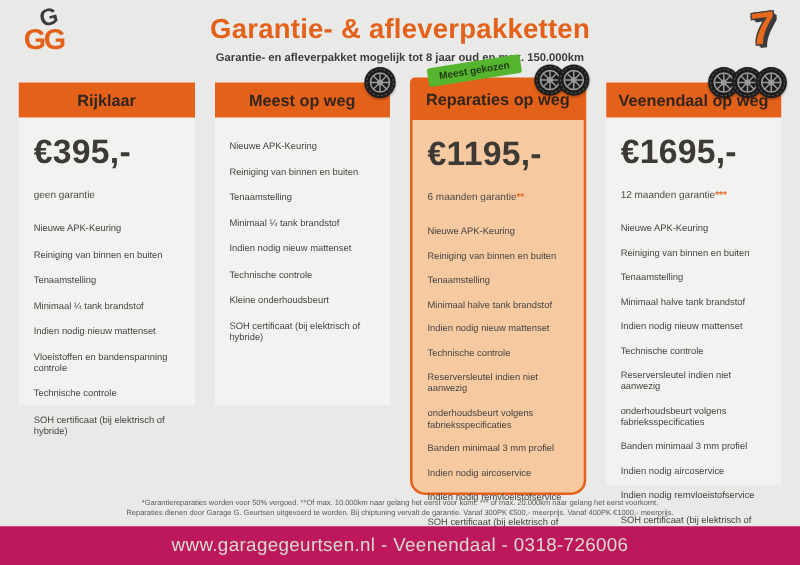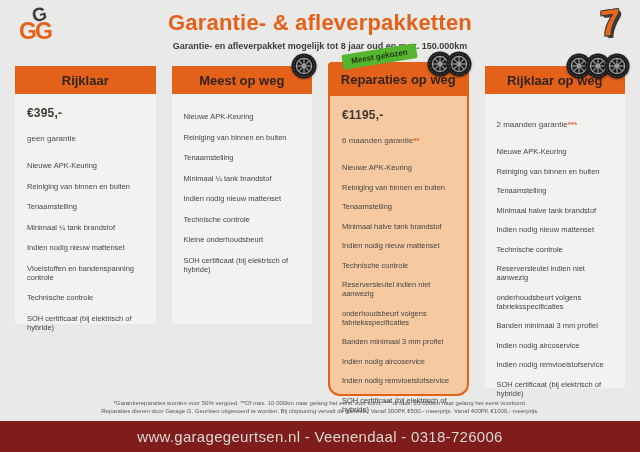--- a/index.html
+++ b/index.html
@@ -44,33 +44,33 @@
   .card.highlight .card-header{height:33px;margin:-1px -1px 0 -1px;border-radius:3px 3px 0 0;}
   .card-name{font-size:13px;font-weight:700;color:#33241c;}
   .wheels{position:absolute;top:-13px;right:-5px;display:flex;z-index:3;}
   .wheels svg{margin-left:-7px;filter:drop-shadow(0 1px 1px rgba(0,0,0,.35));}
   .badge{
     position:absolute;top:-15px;left:12px;z-index:2;
     background:#55b52e;color:#223a12;font-size:8px;font-weight:700;
     padding:3px 9px;transform:rotate(-9deg);border-radius:2px;
   }
   .price-block{padding:12px 12px 0 12px;}
-  .price{font-size:12px;font-weight:800;color:#3d3935;letter-spacing:.2px;}
+  .price{font-size:27px;font-weight:800;color:#3d3935;letter-spacing:.2px;}
   .guarantee{font-size:8px;color:#4f4b48;margin-top:14px;}
   .guarantee .fn{color:#e4611a;font-weight:700;}
   .pkg-items{padding:18px 12px 0 12px;}
   .pkg-item{font-size:7.5px;line-height:9px;color:#474542;margin-bottom:11.5px;}
   .tight .pkg-item{margin-bottom:10.5px;}
   
   .footnotes{
     position:absolute;left:0;right:0;top:399px;text-align:center;
     font-size:6px;line-height:8px;color:#5a5a58;
   }
   .footer-bar{
-    position:absolute;left:0;right:0;bottom:0;height:31px;background:#7f1d1d;
+    position:absolute;left:0;right:0;bottom:0;height:31px;background:#be185d;
     display:flex;align-items:center;justify-content:center;
   }
   .footer-text{font-size:15px;color:#d9d9d1;letter-spacing:.3px;}
 </style>
 </head>
 <body>
 
 <div class="logo">
   <span class="g-top">G</span>
   <span class="g-left">G</span>
@@ -219,24 +219,25 @@
     <g stroke="#9a9a9a" stroke-width="1.2">
       <line x1="13" y1="5.6" x2="13" y2="20.4"></line>
       <line x1="5.6" y1="13" x2="20.4" y2="13"></line>
       <line x1="7.8" y1="7.8" x2="18.2" y2="18.2"></line>
       <line x1="18.2" y1="7.8" x2="7.8" y2="18.2"></line>
     </g>
     <circle cx="13" cy="13" r="2.4" fill="#9a9a9a"></circle>
   </svg>
 </div>
     <div class="card-header">
-      <span class="card-name">Rijklaar op weg</span>
+      <span class="card-name">Veenendaal op weg</span>
     </div>
     <div class="price-block">
-      <div class="guarantee"><span>2 maanden garantie</span><span class="fn">***</span></div>
+      <div class="price">€1695,-</div>
+      <div class="guarantee"><span>12 maanden garantie</span><span class="fn">***</span></div>
     </div>
     <div class="pkg-items tight">
         <div class="pkg-item">Nieuwe APK-Keuring</div>
         <div class="pkg-item">Reiniging van binnen en buiten</div>
         <div class="pkg-item">Tenaamstelling</div>
         <div class="pkg-item">Minimaal halve tank brandstof</div>
         <div class="pkg-item">Indien nodig nieuw mattenset</div>
         <div class="pkg-item">Technische controle</div>
         <div class="pkg-item">Reserversleutel indien niet aanwezig</div>
         <div class="pkg-item">onderhoudsbeurt volgens fabrieksspecificaties</div>

